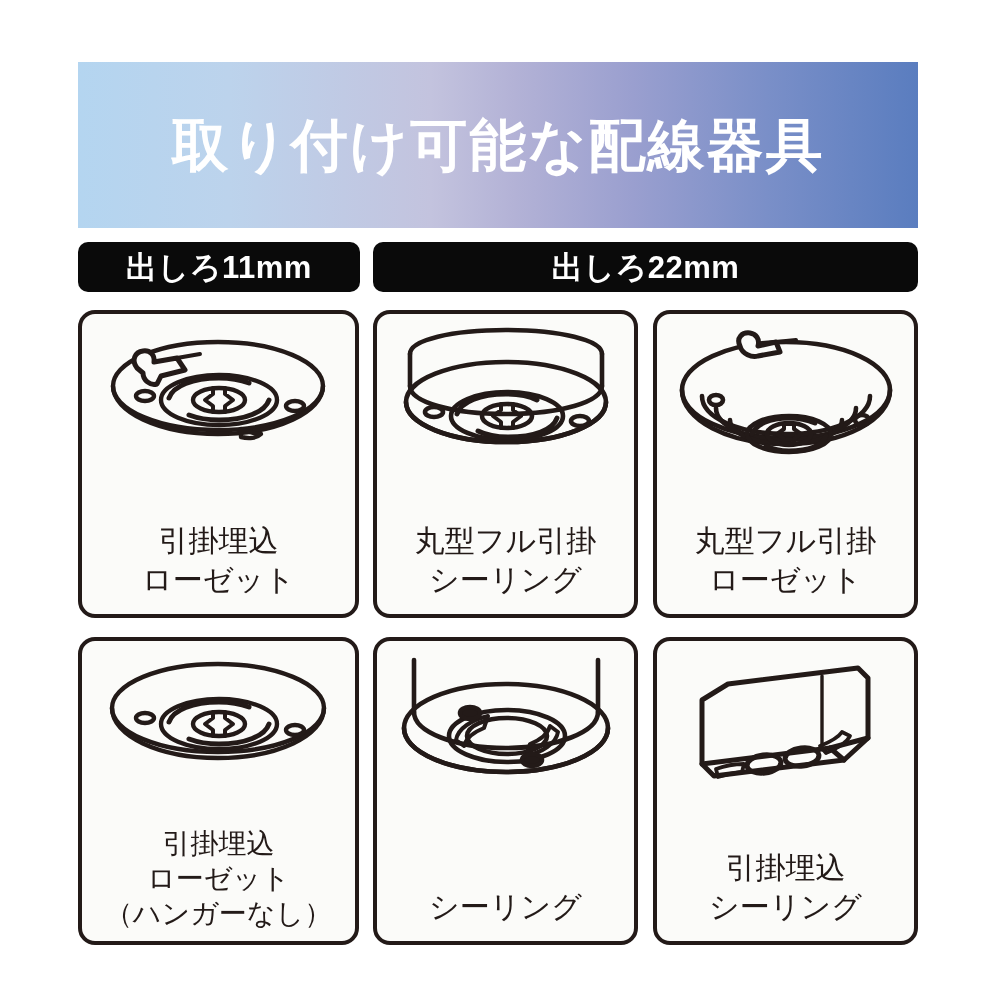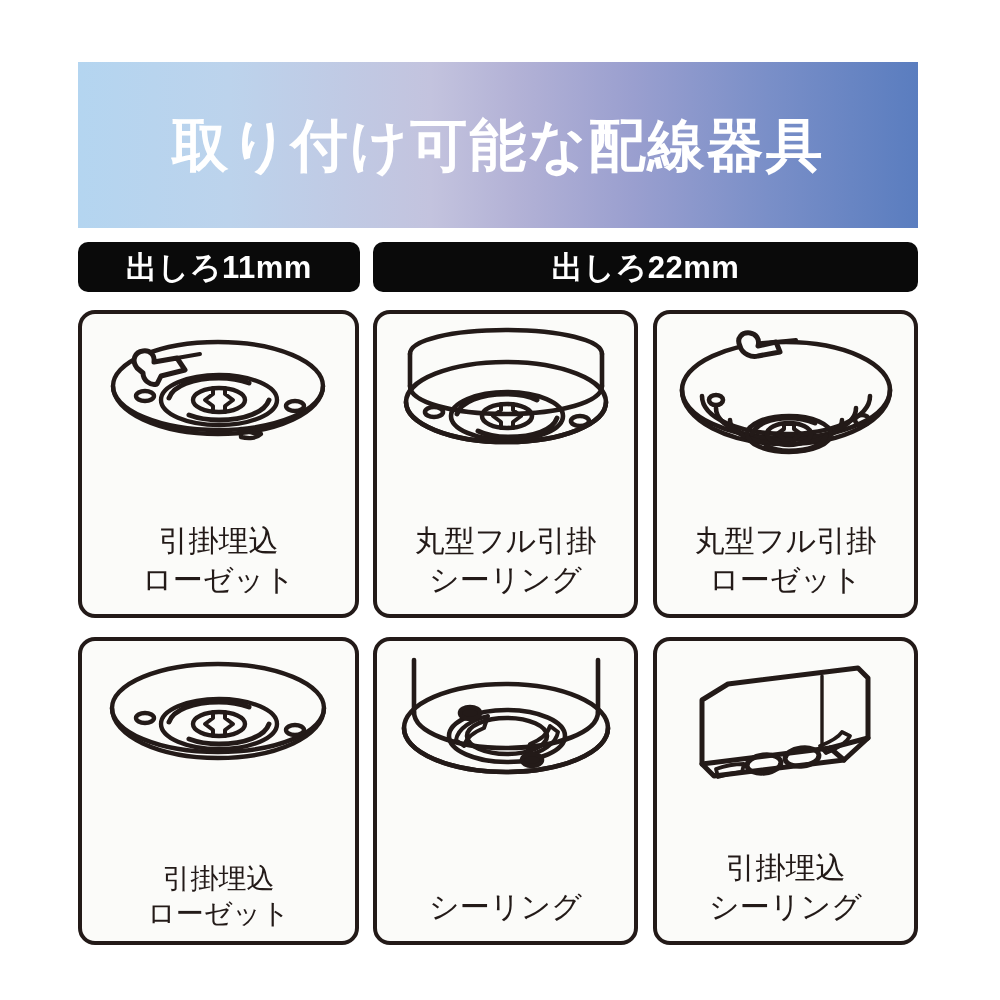--- a/index.html
+++ b/index.html
@@ -236,20 +236,21 @@
           <path d="M104 68 L112 62 L112 56 L124 56 L124 62 L132 68 L124 74 L124 80 L112 80 L112 74 Z" stroke-width="4"></path>
 
           <ellipse cx="44" cy="62" rx="9" ry="5"></ellipse>
           <ellipse cx="194" cy="74" rx="9" ry="5"></ellipse>
         </g>
       </svg>
     </div>
     <div class="card-label three-line">
       <span class="ln">引掛埋込</span>
       <span class="ln">ローゼット</span>
+      <span class="ln">（ハンガーなし）</span>
     </div>
   </div>
 
   <div class="card card-r1 card-c1">
     <div class="card-art">
       <svg width="228" height="150" viewBox="0 0 228 150">
         <g fill="none" stroke="#231a18" stroke-width="4.6" stroke-linecap="round" stroke-linejoin="round">
 
           <path d="M22 4 C22 4 22 48 22 56"></path>
           <path d="M206 4 C206 4 206 48 206 56"></path>

